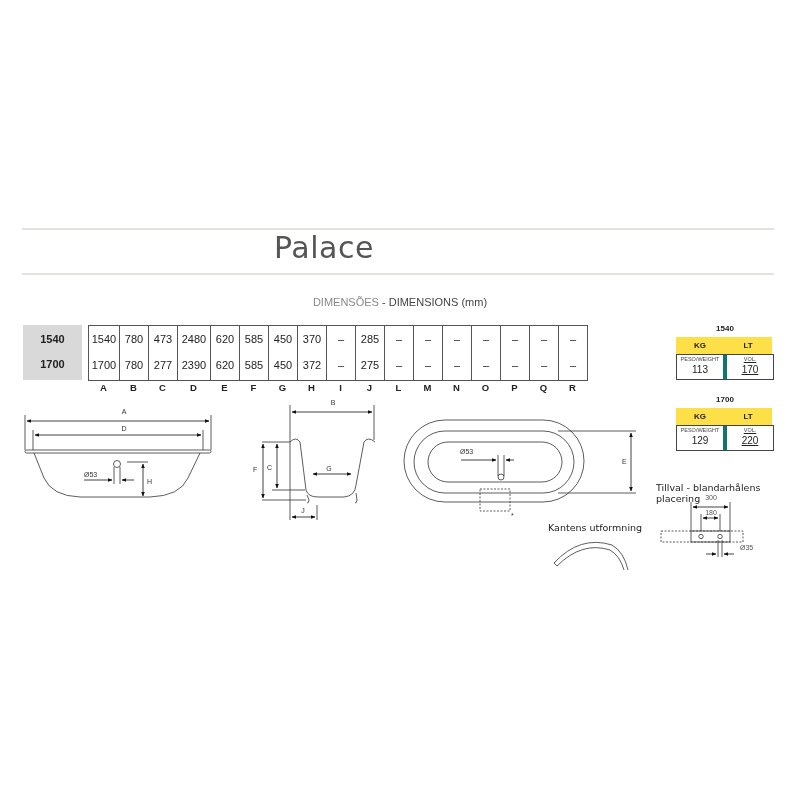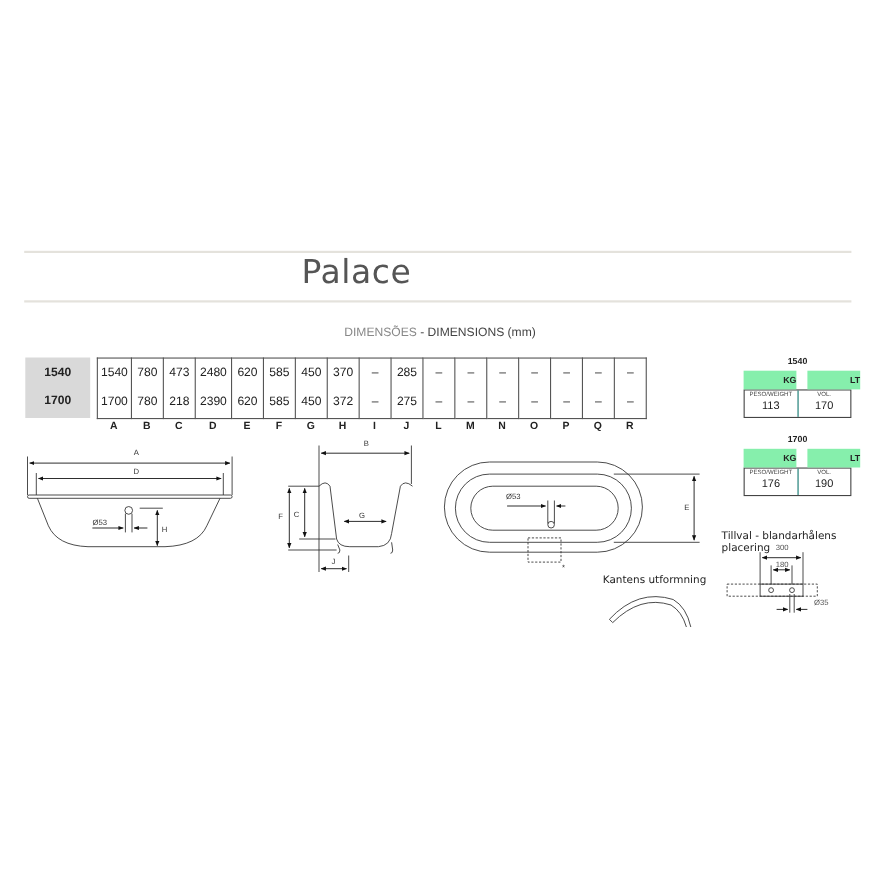--- a/index.html
+++ b/index.html
@@ -12,24 +12,24 @@
   .model-box { position:absolute; left:23px; top:325px; width:59px; height:55px; background:#d9d9d9; }
   .model-box div { position:absolute; left:0; width:100%; text-align:center; font-size:11px; font-weight:bold; color:#222; }
   table.dims { position:absolute; left:88px; top:325px; border-collapse:collapse; height:56px; }
   table.dims td { border:1px solid #555; padding:0; width:28px; text-align:center; vertical-align:top; font-size:11px; color:#222; }
   table.dims td div { height:26px; line-height:26px; }
   .col-labels { position:absolute; left:88px; top:382px; display:flex; }
   .col-labels span { display:block; text-align:center; font-size:9.5px; font-weight:bold; color:#222; }
   .wt { position:absolute; left:676px; }
   .wt .model { text-align:center; font-size:8px; font-weight:bold; width:98px; margin-bottom:4px; }
   .wt .hdr { display:flex; }
-  .wt .hdr div { width:48px; height:17px; line-height:17px; background:#86efac; text-align:right; font-size:8px; font-weight:bold; margin-right:10px; }
+  .wt .hdr div { width:48px; height:17px; line-height:17px; background:#fde047; text-align:center; font-size:8px; font-weight:bold; margin-right:0; }
   .wt .vals { display:flex; border:1px solid #444; width:96px; }
-  .wt .vals div { width:48px; height:24px; text-align:center; border-right:1px solid #0f766e; }
-  .wt .vals div:last-child { border-right:none; }
+  .wt .vals div { width:48px; height:24px; text-align:center; border-right:4px solid #0f766e; }
+  .wt .vals div:last-child { border-right:none;text-decoration:underline; }
   .wt .vals .lbl { font-size:5.5px; color:#444; line-height:9px; display:block; }
   .wt .vals .num { font-size:10px; color:#222; line-height:12px; display:block; }
   svg text { font-family:"Liberation Sans", sans-serif; }
   .caption { position:absolute; font-size:9.5px; color:#222; font-family:"DejaVu Sans", sans-serif; }
 </style>
 </head>
 <body>
 
 <div class="hrule" style="top:228px;"></div>
 <div class="title">Palace</div>
@@ -48,21 +48,21 @@
     <td style="width:30px">
           <div>1540</div>
           <div>1700</div>
         </td>
     <td>
           <div>780</div>
           <div>780</div>
         </td>
     <td>
           <div>473</div>
-          <div>218</div>
+          <div>277</div>
         </td>
     <td style="width:32px">
           <div>2480</div>
           <div>2390</div>
         </td>
     <td>
           <div>620</div>
           <div>620</div>
         </td>
     <td>
@@ -157,25 +157,25 @@
 
 <div class="wt" style="top:395px;">
   <div class="model">1700</div>
   <div class="hdr">
       <div>KG</div>
       <div>LT</div>
     </div>
   <div class="vals">
     <div>
         <span class="lbl">PESO/WEIGHT</span>
-        <span class="num">176</span>
+        <span class="num">129</span>
       </div>
     <div>
         <span class="lbl">VOL.</span>
-        <span class="num">190</span>
+        <span class="num">220</span>
       </div>
   </div>
 </div>
 
 <svg class="abs" style="left:0;top:0;" width="800" height="800">
   <defs>
     <marker id="arr" viewBox="0 0 10 10" refX="9" refY="5" markerWidth="6" markerHeight="6" orient="auto-start-reverse">
       <path d="M0,1 L10,5 L0,9 z" fill="#111"></path>
     </marker>
   </defs>

